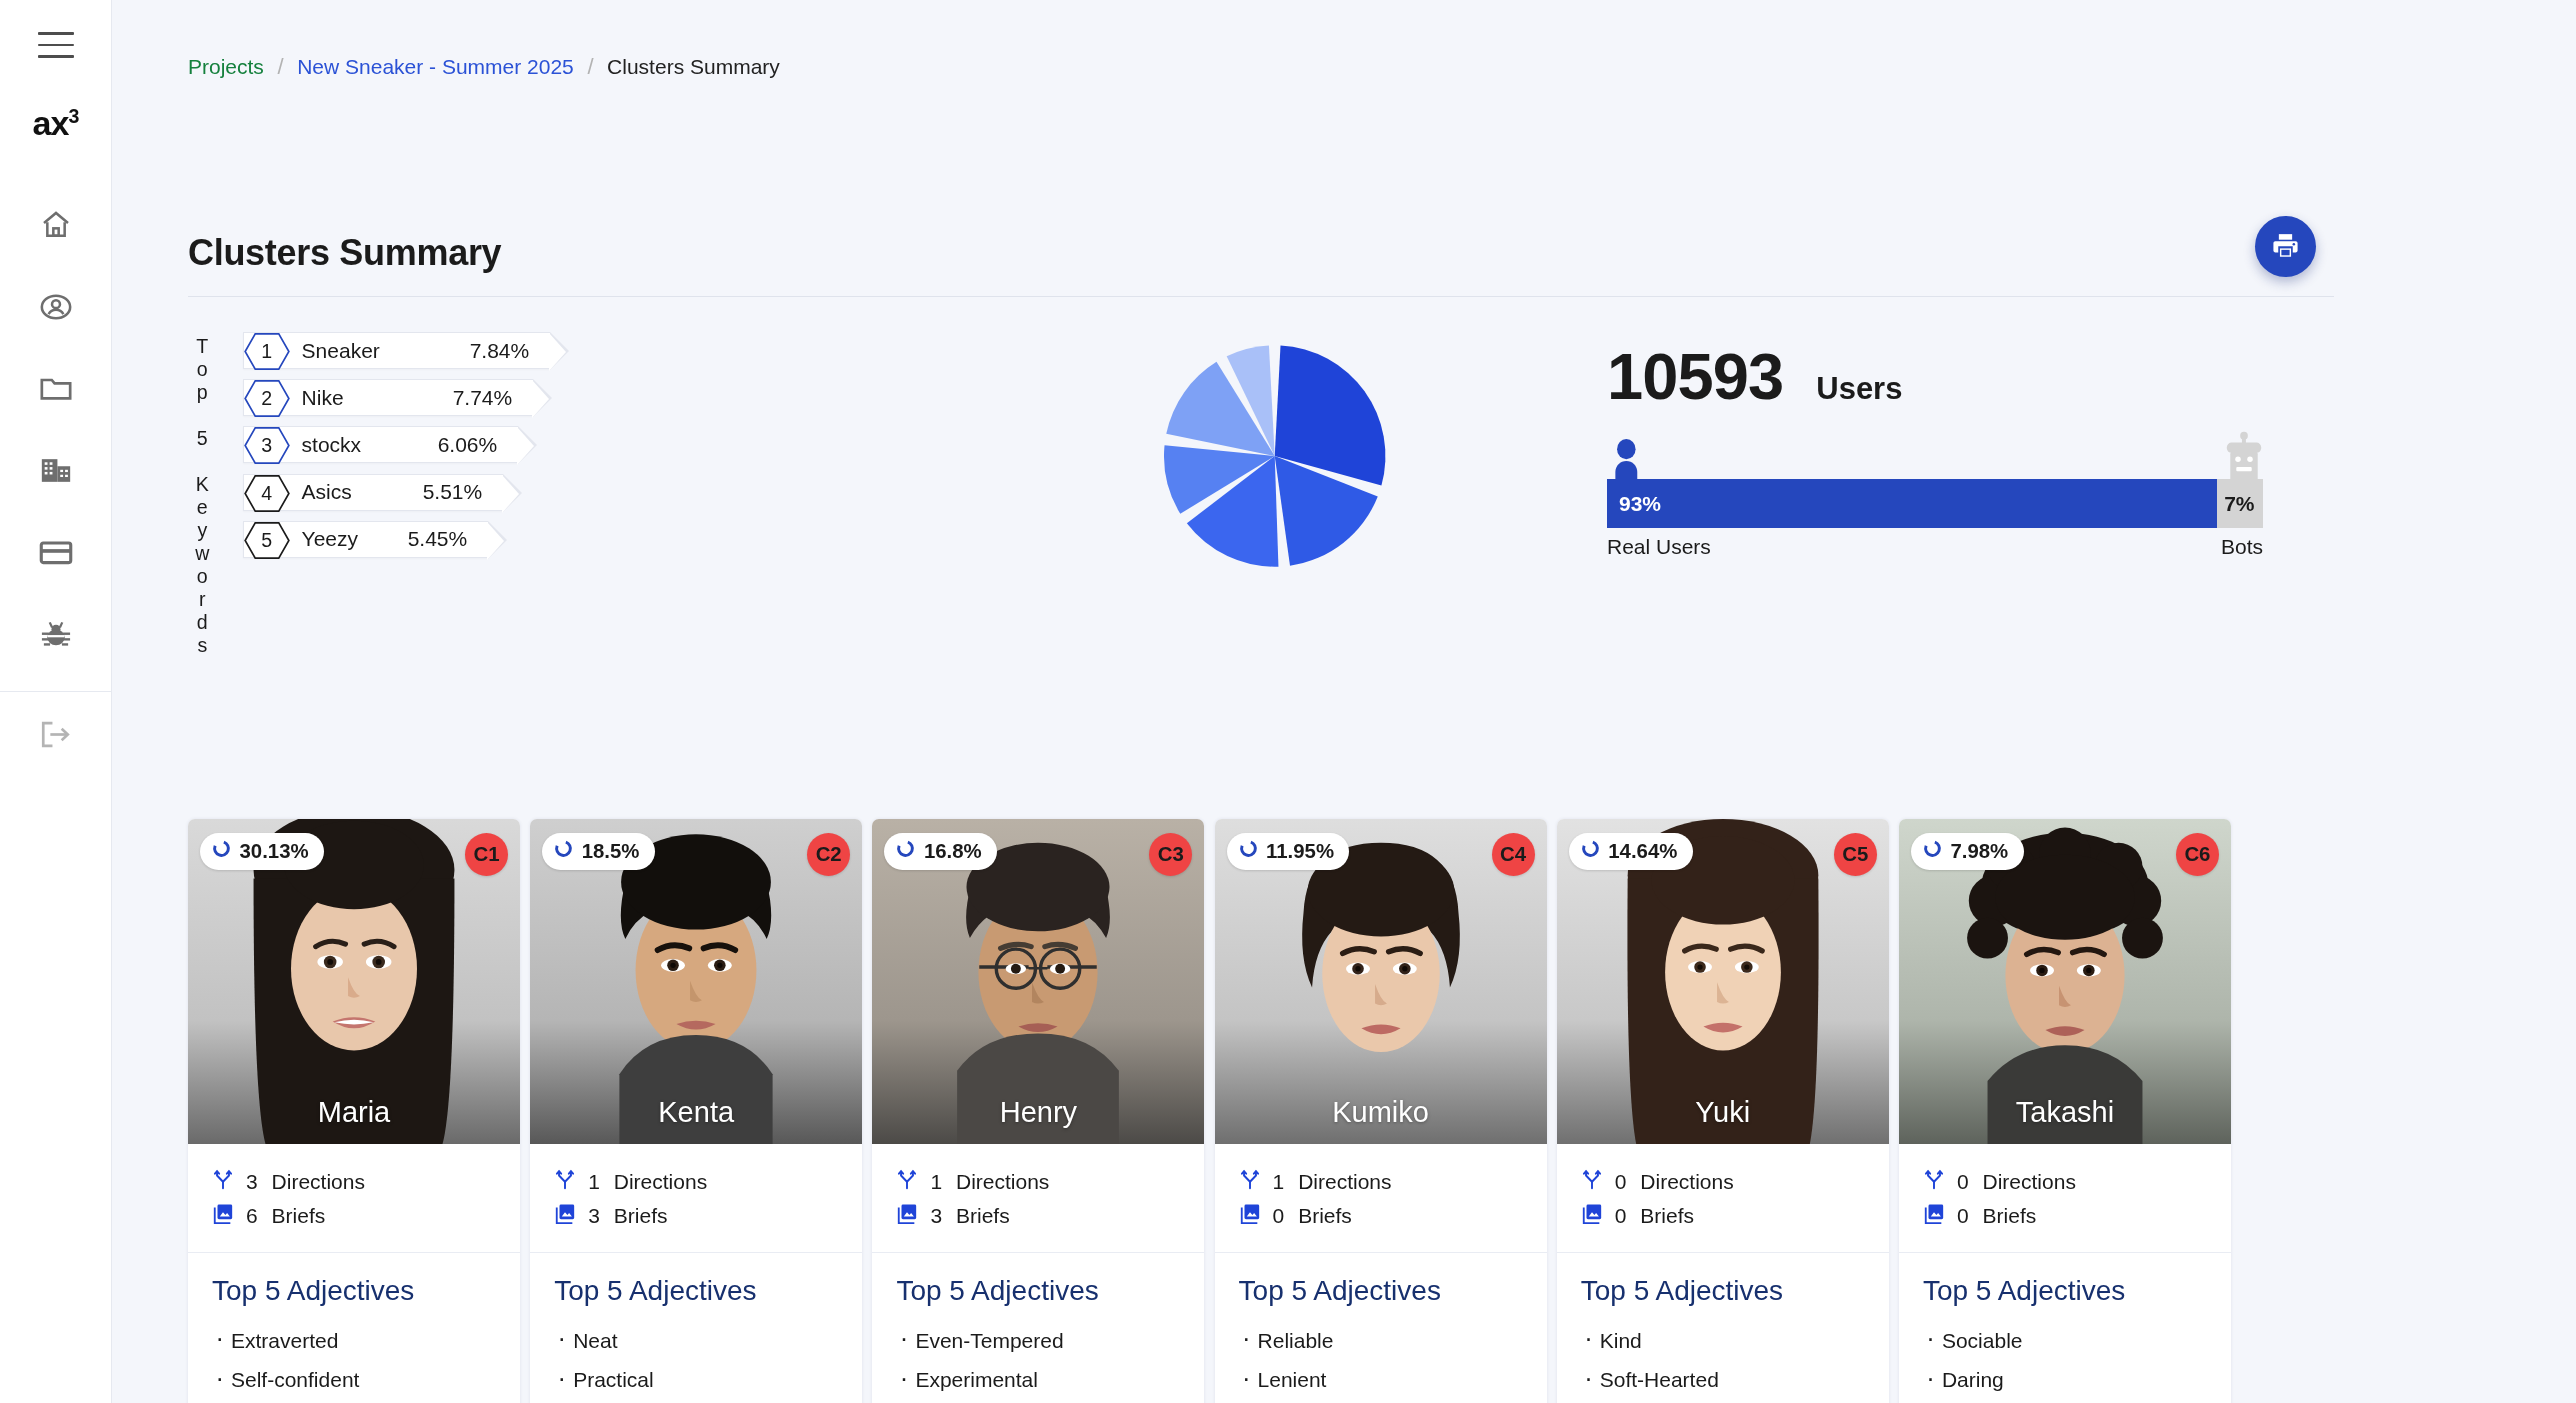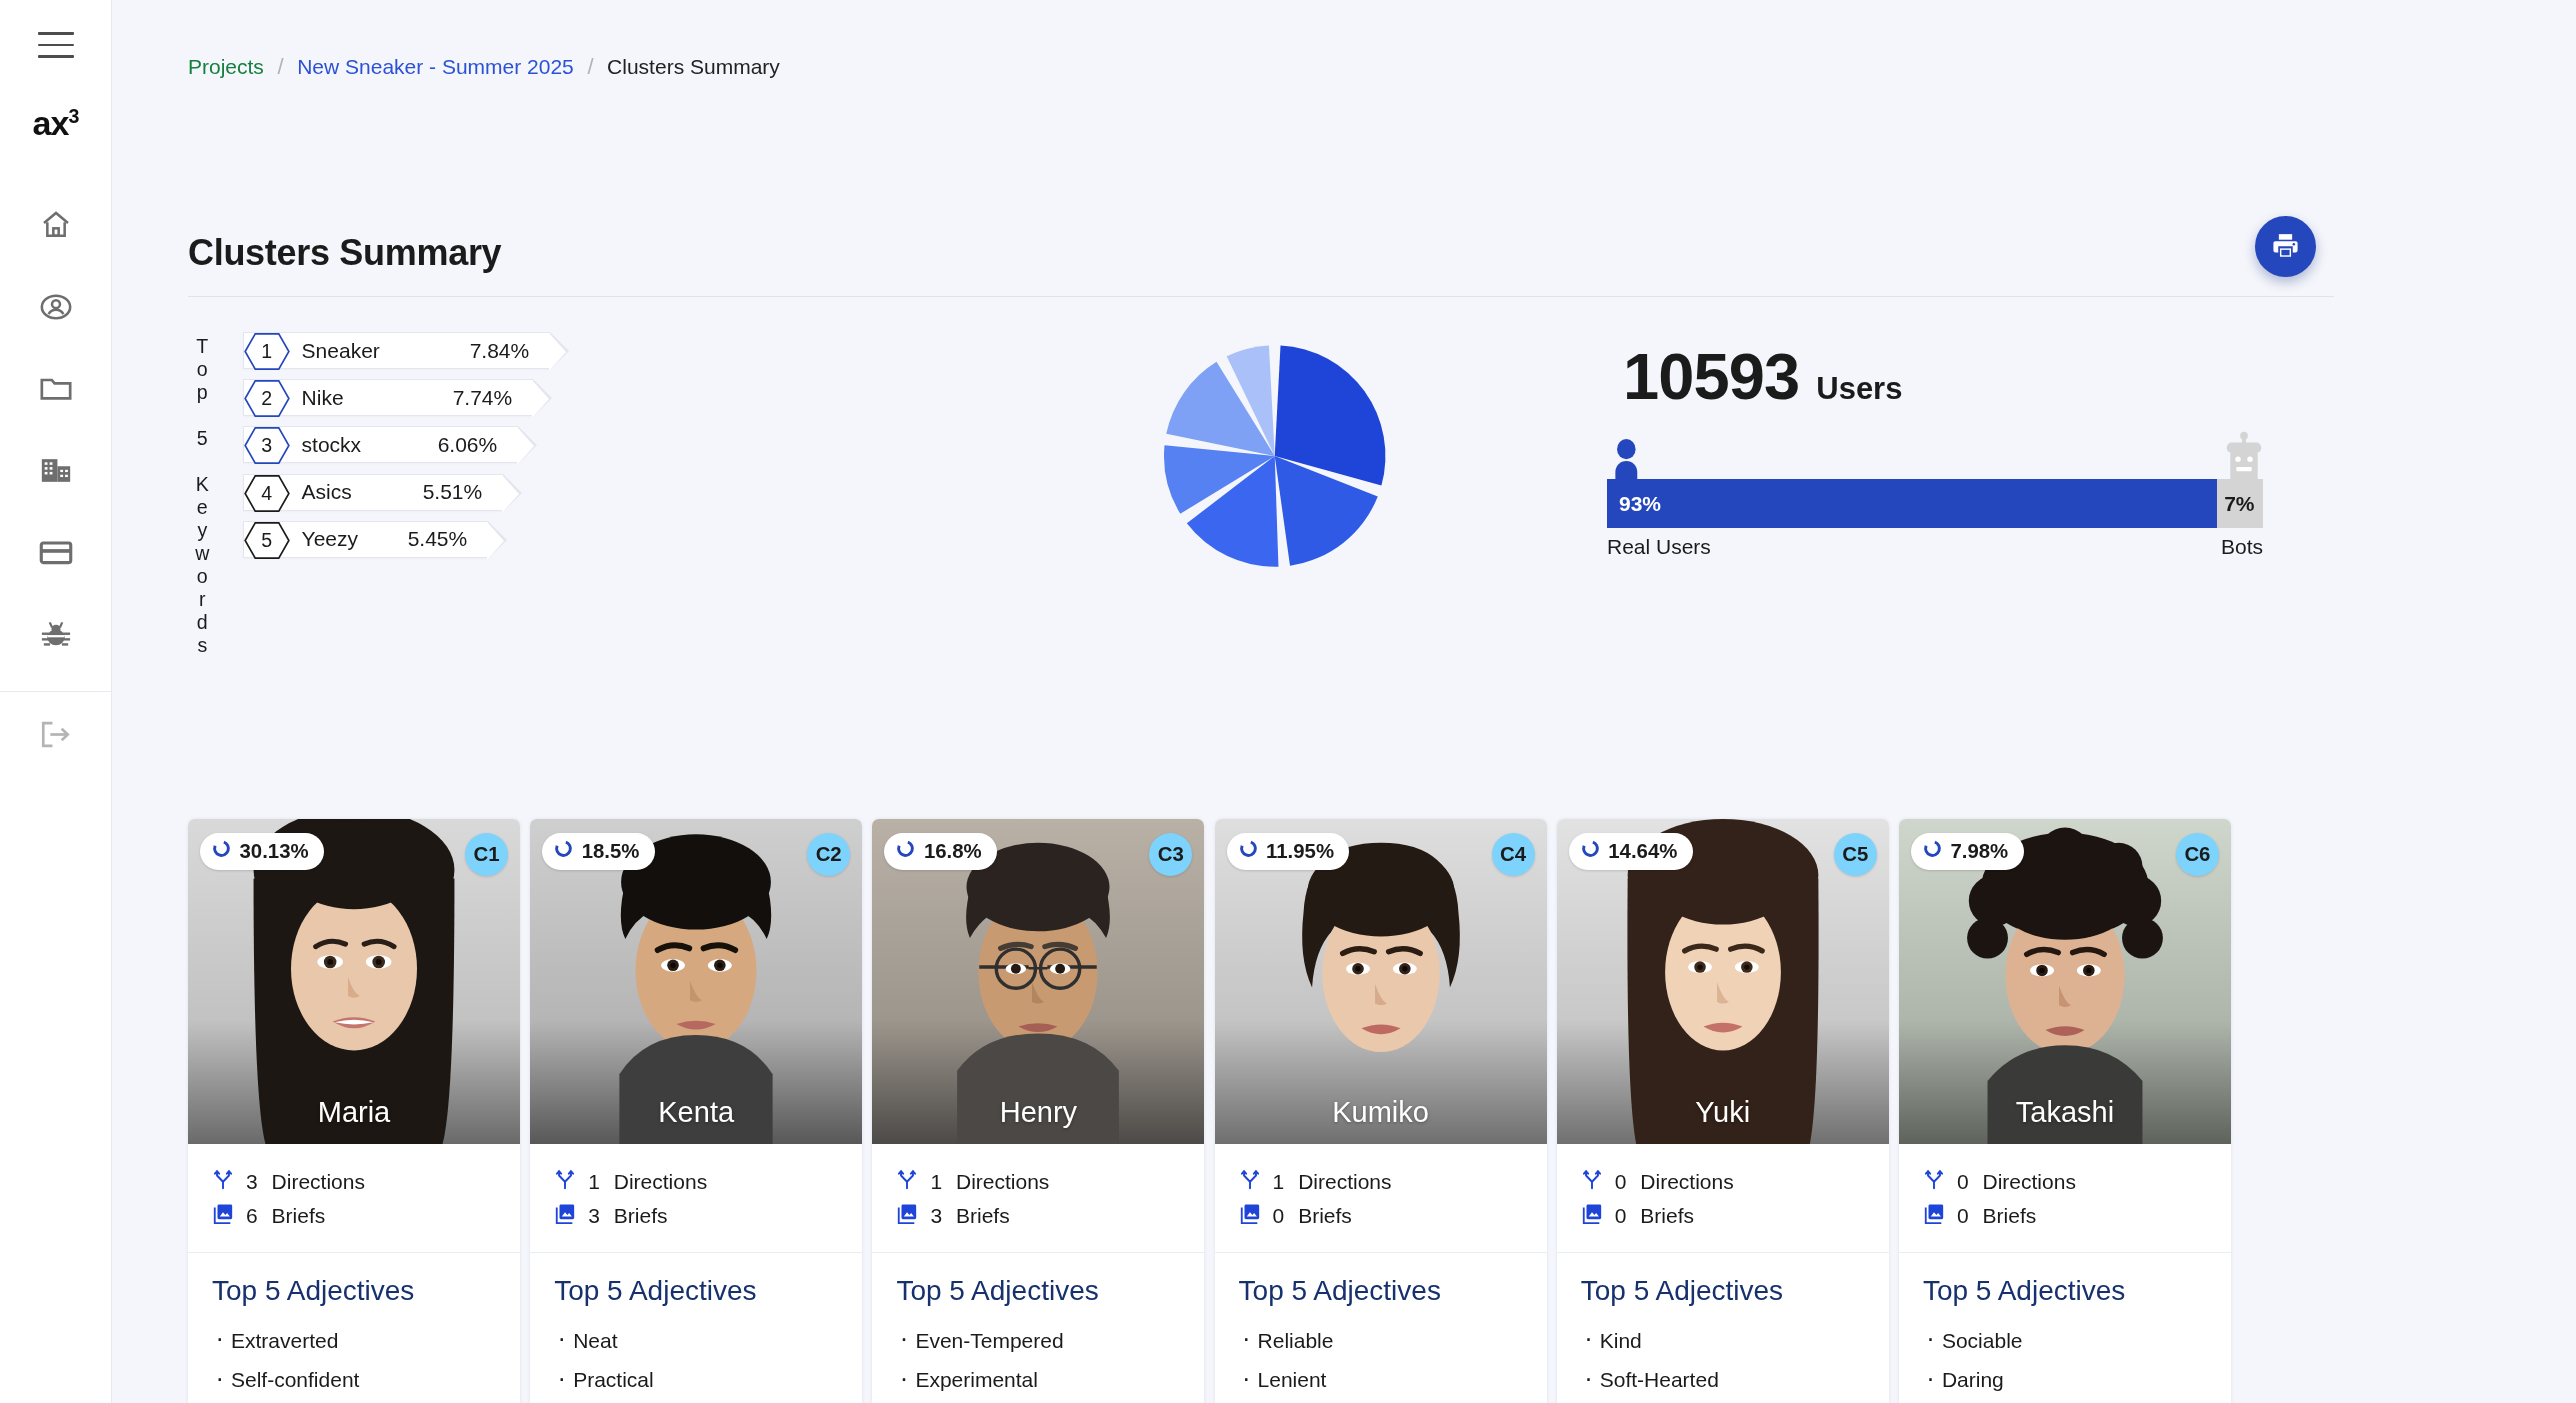--- a/index.html
+++ b/index.html
@@ -167,21 +167,21 @@
     position: absolute; left: 1005px; top: 324px;
     width: 341px; height: 264px;
   }
 
   
   #users-block {
     position: absolute; left: 1495px; top: 339px;
     width: 656px;
   }
   #users-headline {
-    display: flex; align-items: baseline; gap: 17px; margin-left: 16px;
+    display: flex; align-items: baseline; gap: 33px;
   }
   #users-count { font-size: 65px; font-weight: 700; color: #1b1b1b; letter-spacing: -0.9px; }
   #users-word { font-size: 31px; font-weight: 700; color: #1b1b1b; }
 
   #ratio-wrap { position: relative; margin-top: 48px; height: 106px; }
   #person-icon { position: absolute; left: 5.1px; top: -24px; }
   #bot-icon { position: absolute; right: -5.1px; top: -31px; }
   #ratio-bar {
     position: absolute; left: 0; top: 17px;
     width: 656px; height: 49px;
@@ -226,21 +226,21 @@
   .badge-pct {
     position: absolute; left: 12px; top: 13.6px; z-index: 5;
     background: #fff; border-radius: 19px;
     height: 37px; padding: 0 15.3px 0 12px;
     display: flex; align-items: center; gap: 8.5px;
     font-size: 20.4px; font-weight: 700; color: #1b1b1b;
     box-shadow: 0 0.9px 2.6px rgba(0,0,0,.14);
   }
   .badge-cid {
     position: absolute; right: 12px; top: 13.6px; z-index: 5;
-    background: #7dd3fc; border-radius: 50%;
+    background: #ef4444; border-radius: 50%;
     width: 43px; height: 43px;
     display:flex; align-items:center; justify-content:center;
     font-size: 20.4px; font-weight: 700; color: #1b1b1b;
     box-shadow: 0 0.9px 2.6px rgba(0,0,0,.14);
   }
   .card-name {
     position: absolute; left: 0; right: 0; bottom: 15.3px; z-index: 5;
     text-align: center;
     font-size: 29px; color: #fff;
     text-shadow: 0 0.9px 3.4px rgba(0,0,0,.35);

